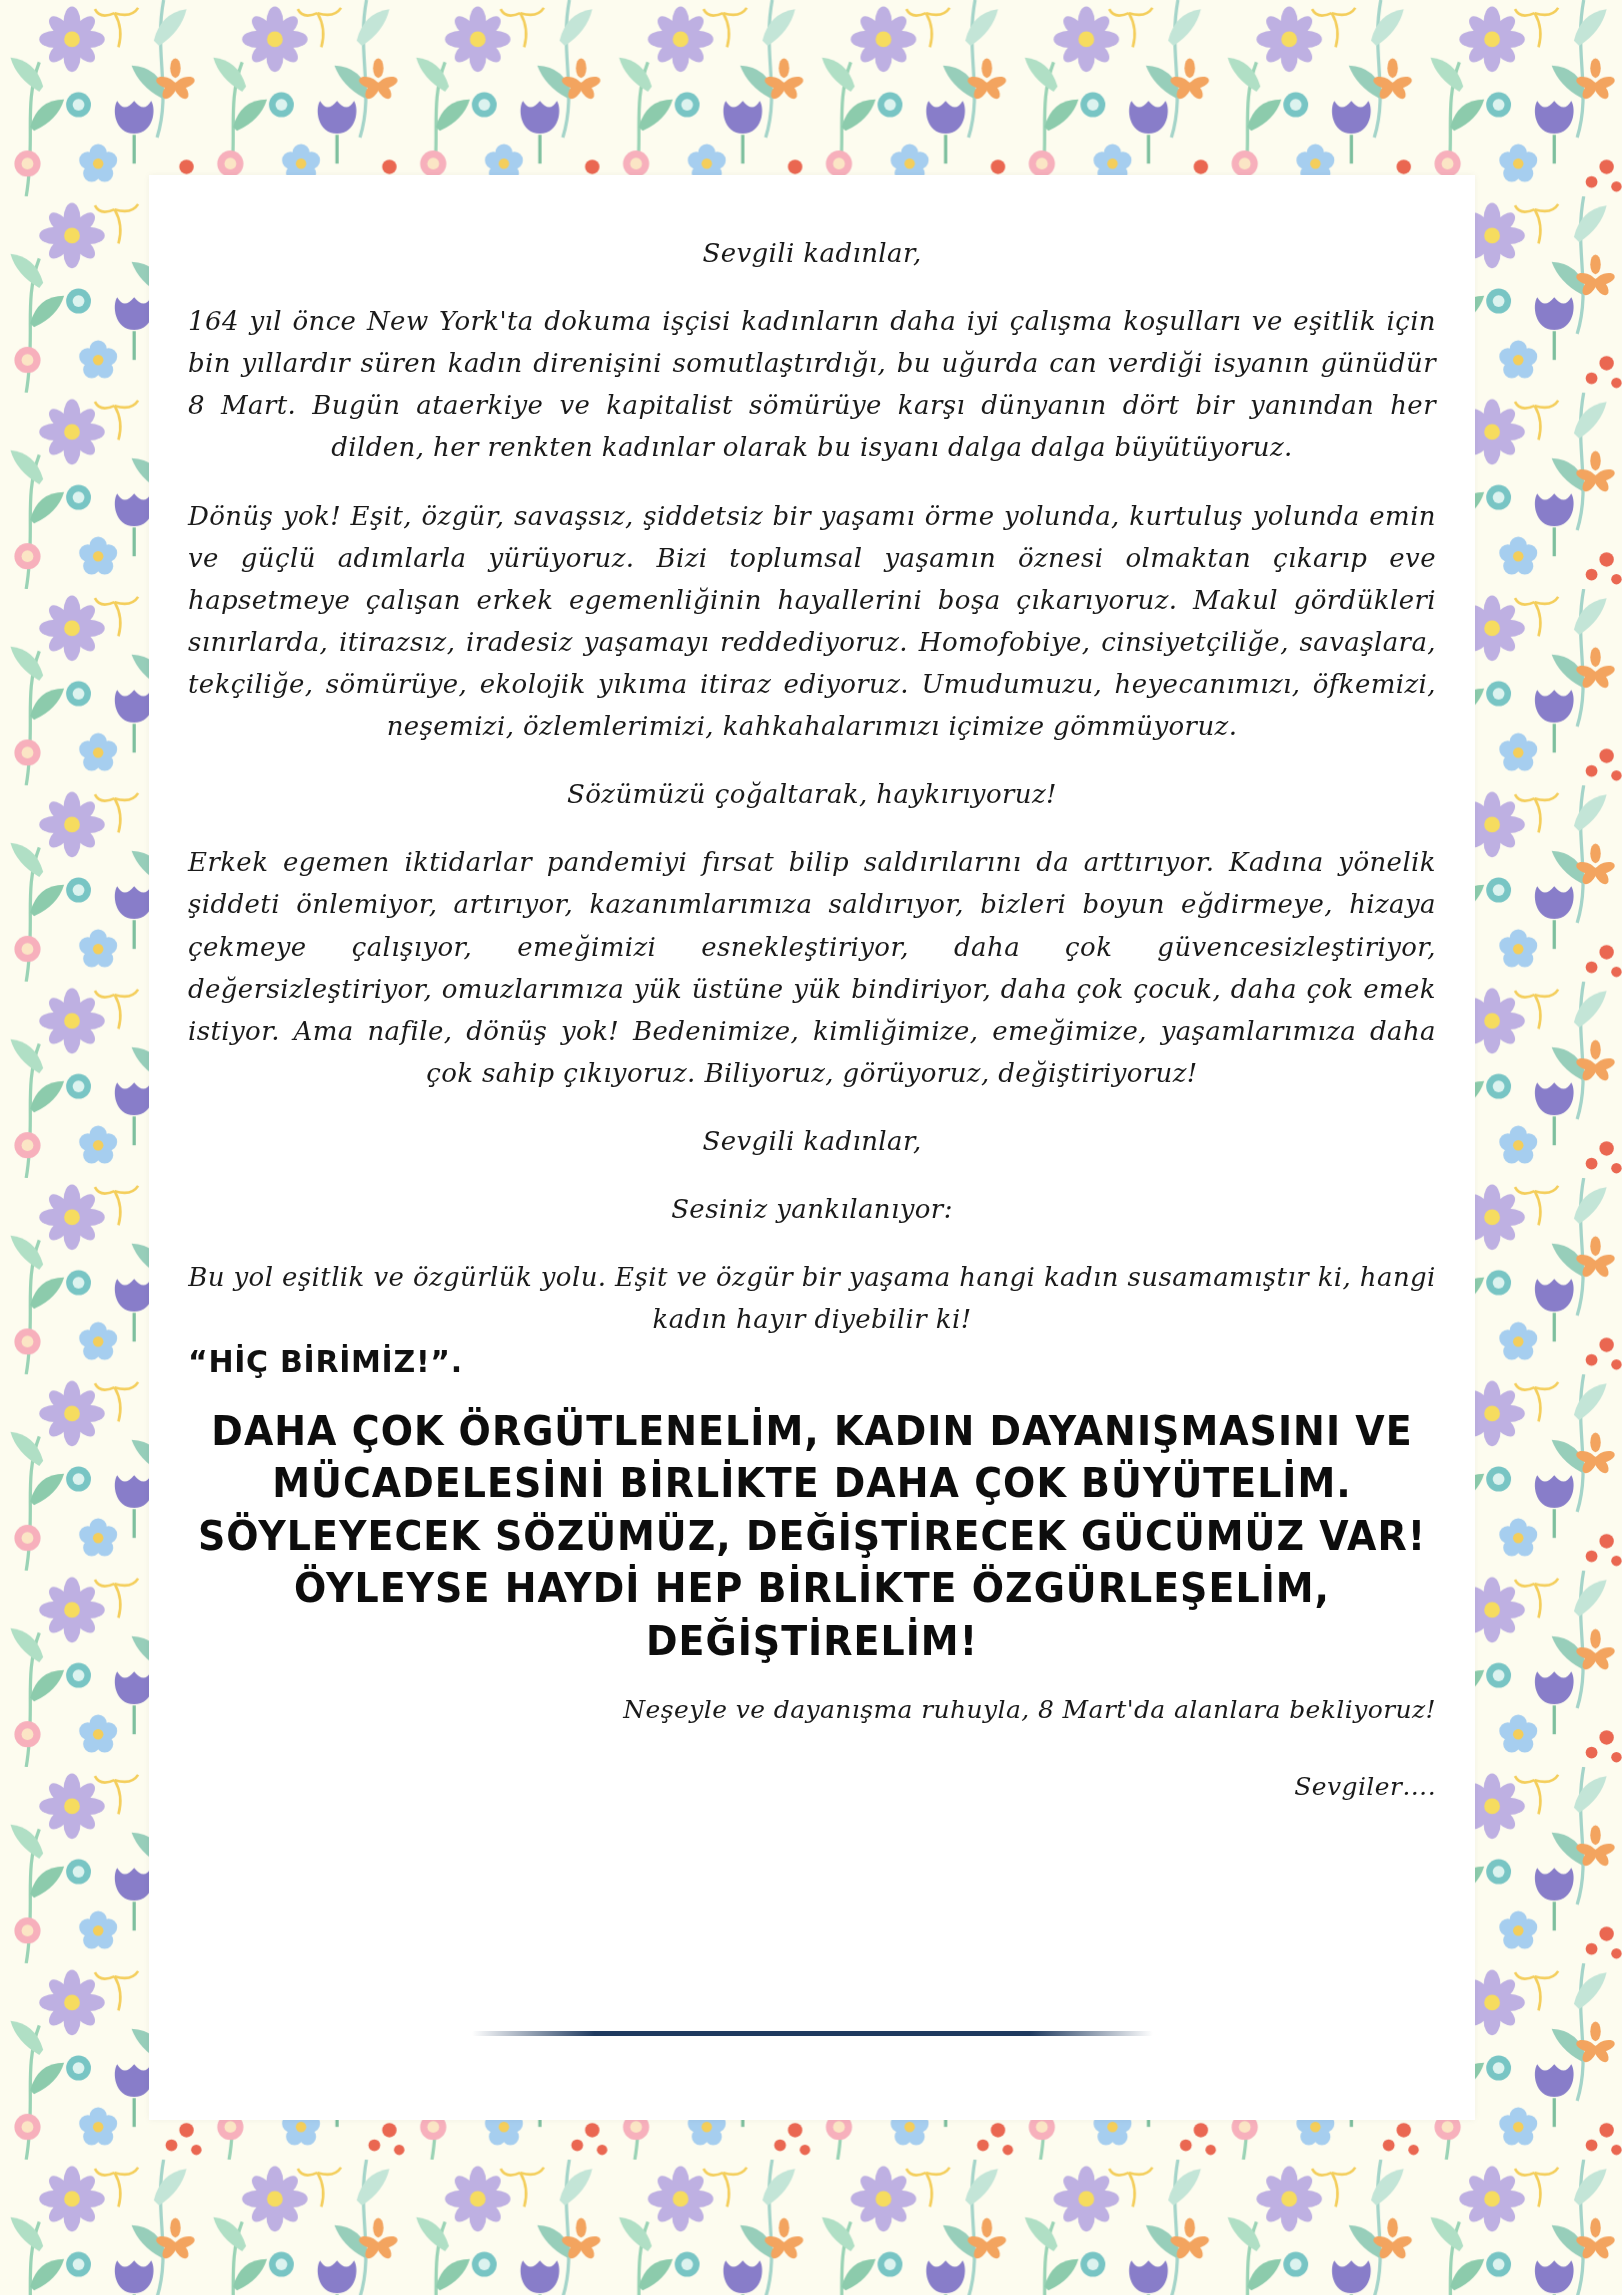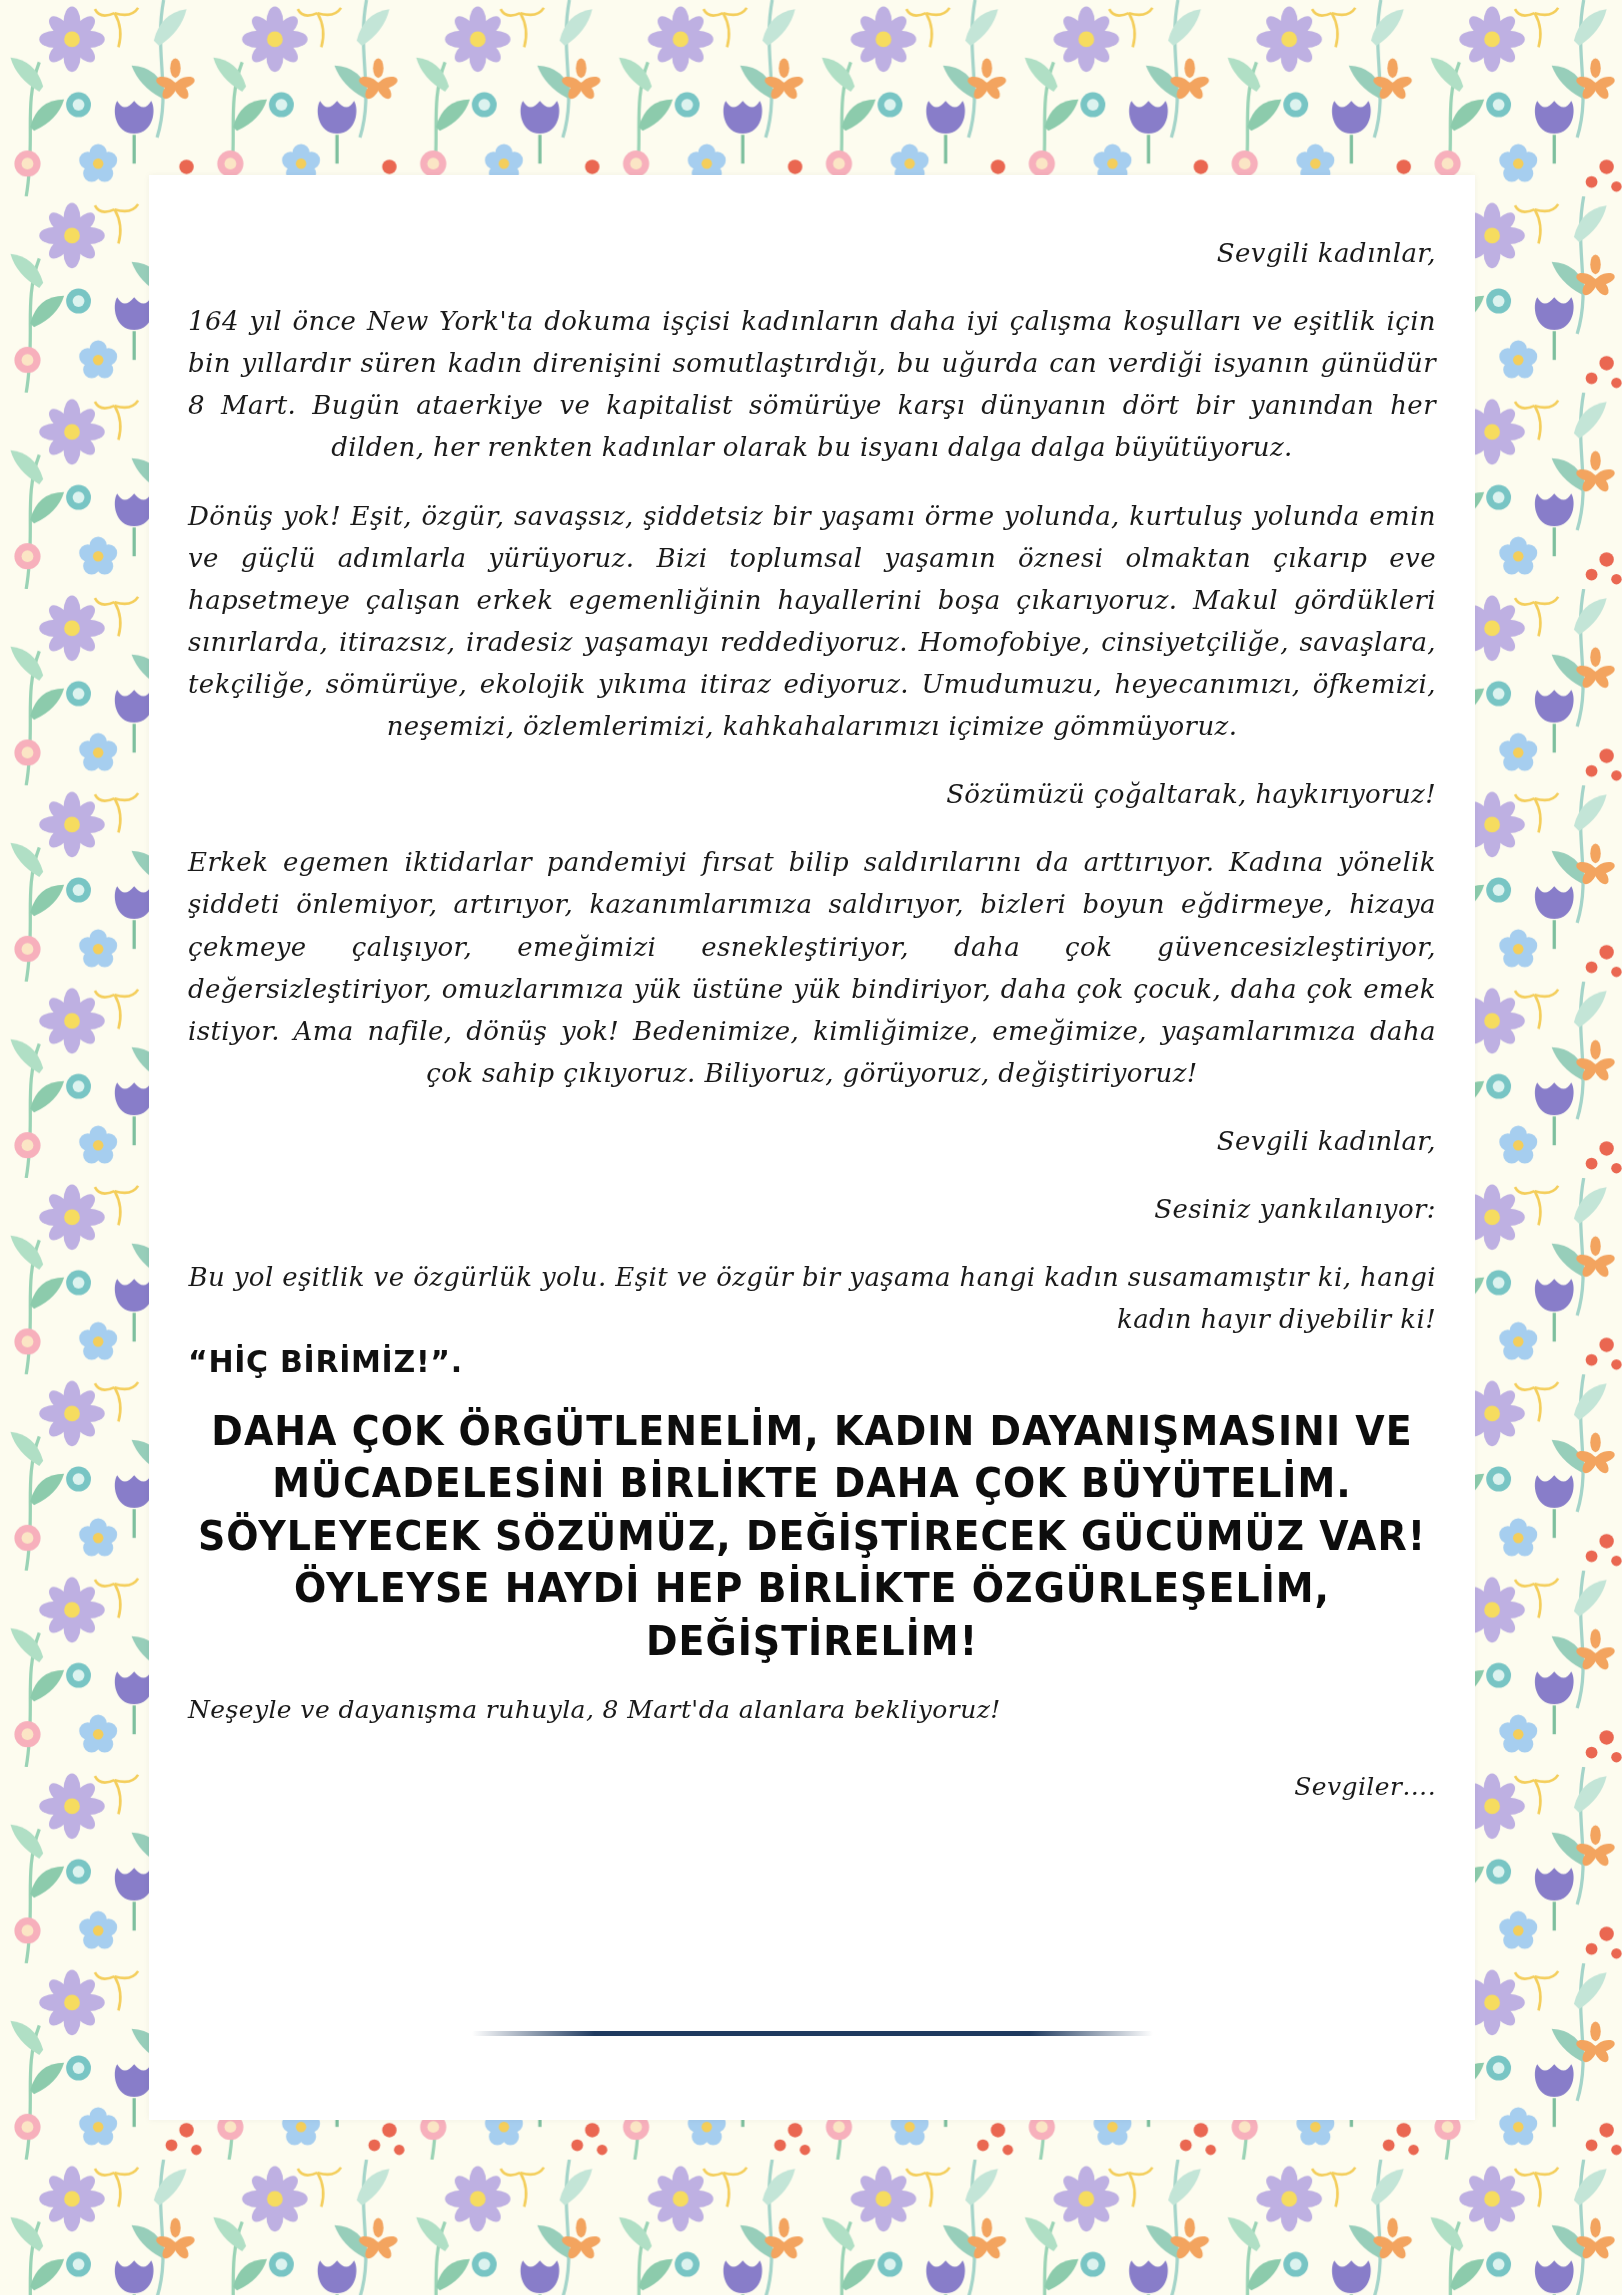--- a/index.html
+++ b/index.html
@@ -48,21 +48,21 @@
 
   
   .script {
     font-family: "DejaVu Serif", "Liberation Serif", serif;
     font-style: italic;
     color: #1a1a1a;
     font-size: 26px;
     line-height: 1.62;
     letter-spacing: 0.4px;
   }
-  .script.center { text-align: right; }
+  .script.center { text-align: center; }
   .script.justify { text-align: justify; text-align-last: center; }
   .block { margin-bottom: 22px; }
   .tight { margin-bottom: 3.9px; }
 
   
   .quote-shout {
     text-align: left;
     font-family: "DejaVu Sans", "Liberation Sans", sans-serif;
     font-weight: 700;
     font-style: normal;
@@ -81,21 +81,21 @@
     line-height: 1.30;
     letter-spacing: 1px;
     color: #0d0d0d;
     margin: 34px 0 30px 0;
     transform: scaleY(1.06);
   }
   .slogan .l { display: block; }
 
   
   .closing {
-    text-align: left;
+    text-align: right;
     font-size: 25px;
   }
 
   
   .rule-wrap {
     position: absolute;
     left: 0; right: 0;
     bottom: 84px;
     display: flex;
     justify-content: center;

